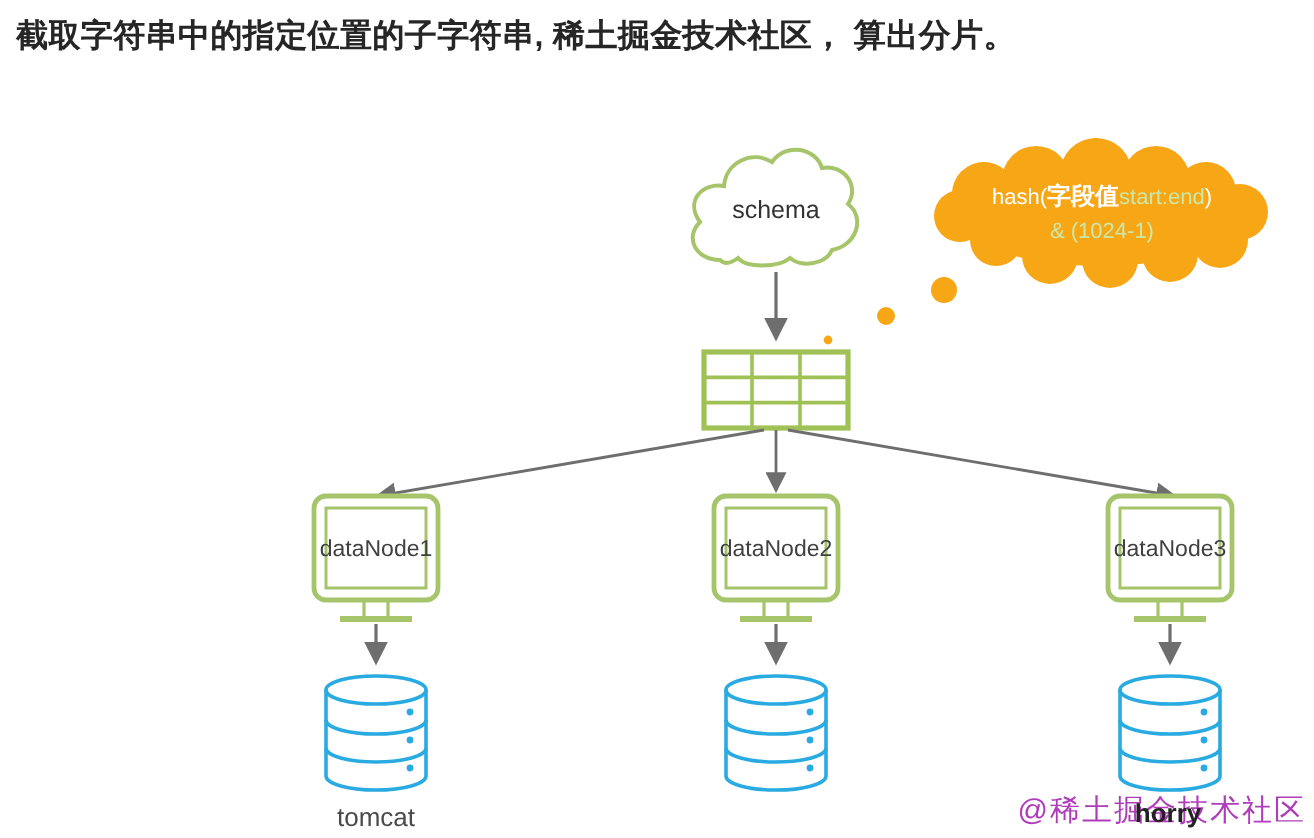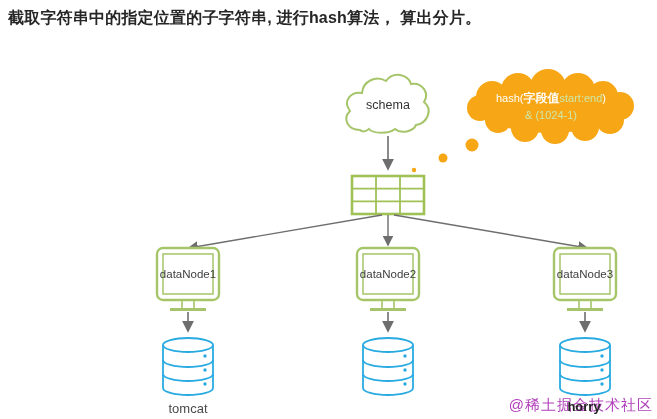--- a/index.html
+++ b/index.html
@@ -22,21 +22,21 @@
   .db-label{font-size:13px;fill:#4a4a4a;}
   .db-label-dark{font-size:13px;fill:#222;font-weight:600;}
   .cloud-label{font-size:12.5px;fill:#333;}
   .bubble-line{font-size:11px;}
 </style>
 </head>
 <body>
 
 <div class="stage">
 
-  <div class="title">截取字符串中的指定位置的子字符串, 进行hash算法， 算出分片。</div>
+  <div class="title">截取字符串中的指定位置的子字符串, 稀土掘金技术社区， 算出分片。</div>
 
   <div class="watermark">@稀土掘金技术社区</div>
 
   <svg class="diagram" width="657" height="419" viewBox="0 0 657 419">
     <defs>
       <marker id="arrow" viewBox="0 0 10 10" refX="8.5" refY="5" markerWidth="7.5" markerHeight="7.5" orient="auto-start-reverse">
         <path d="M0,0 L10,5 L0,10 z" fill="#6e6e6e"></path>
       </marker>
     </defs>
 

